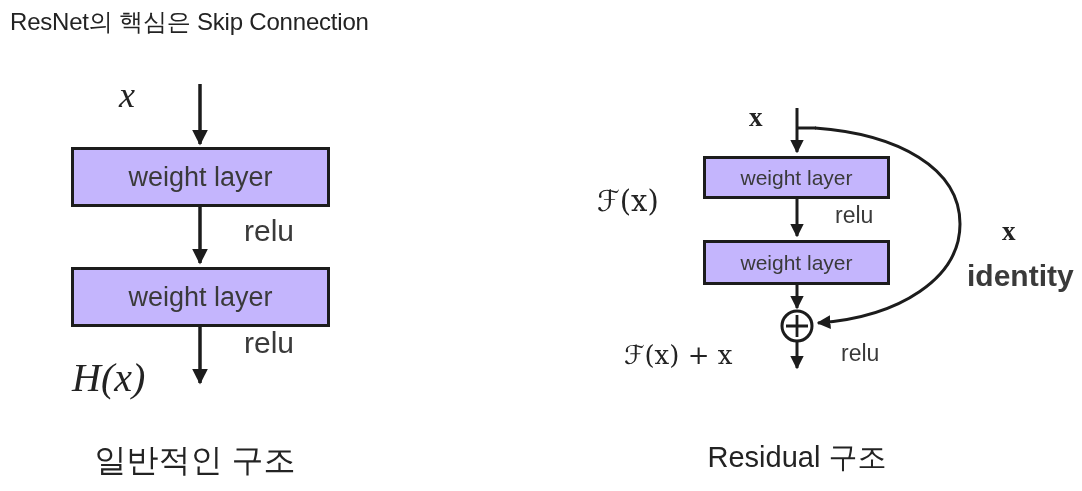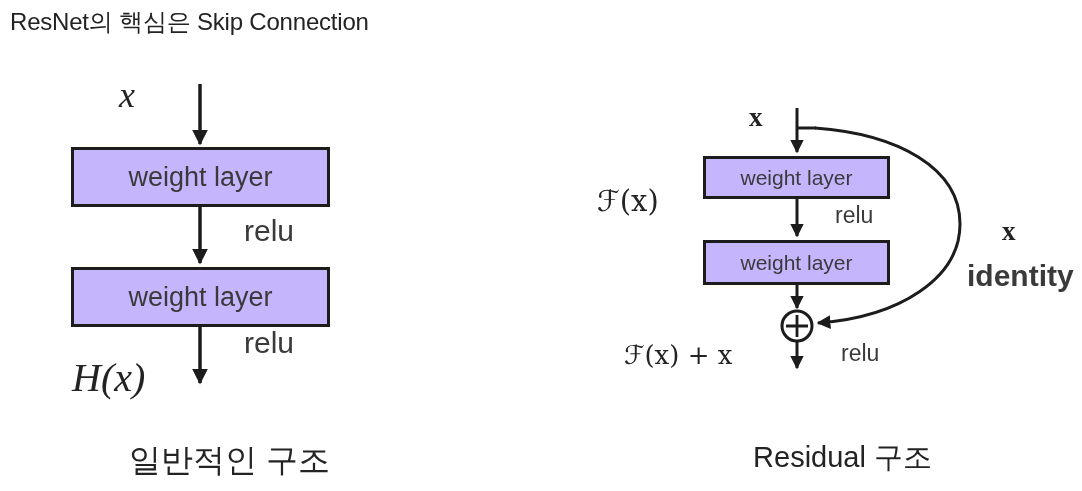--- a/index.html
+++ b/index.html
@@ -63,21 +63,21 @@
     font-family:"Liberation Serif","DejaVu Serif",serif;
     font-weight:bold;color:var(--text_dark);white-space:nowrap;
   }
   #x-r{left:749px;top:102px;font-size:27px;}
   #skip-x{left:1002px;top:216px;font-size:27px;}
   #skip-identity{
     position:absolute;left:967px;top:259px;font-size:30px;
     color:var(--box_text);white-space:nowrap;font-weight:bold;
   }
   .caption{
-    position:absolute;text-align:right;color:var(--text_dark);white-space:nowrap;
+    position:absolute;text-align:center;color:var(--text_dark);white-space:nowrap;
   }
   #caption-l{left:60px;top:439px;width:270px;font-size:32px;}
   #caption-r{left:662px;top:438px;width:270px;font-size:29px;}
 </style>
 </head>
 <body>
 
 <div class="canvas">
 
   <div class="title">ResNet의 핵심은 Skip Connection</div>

